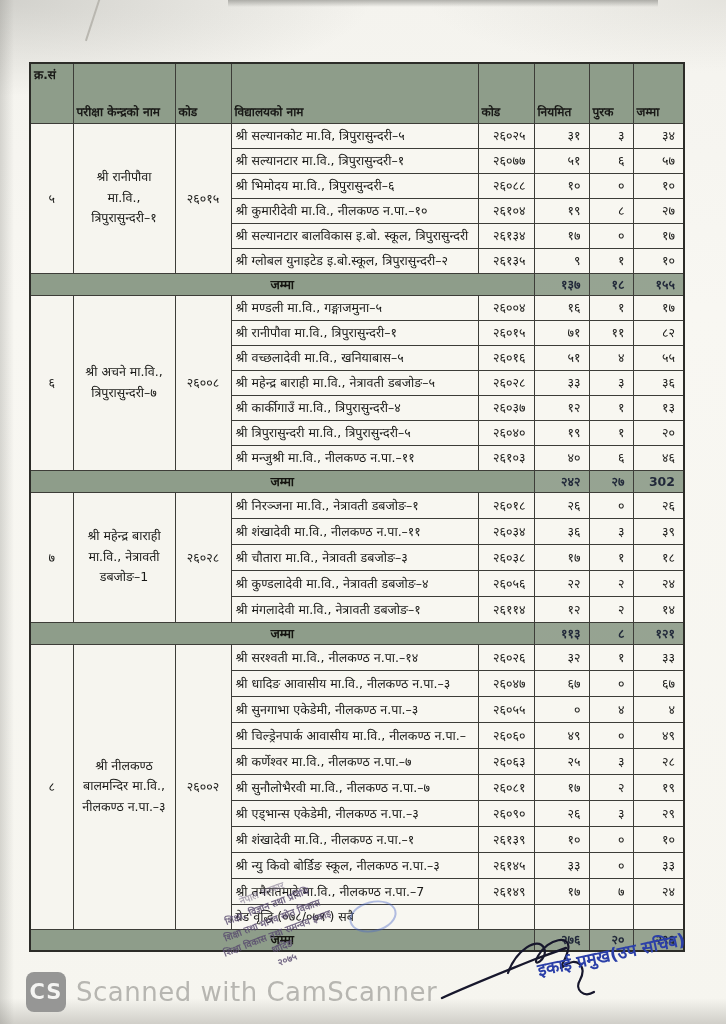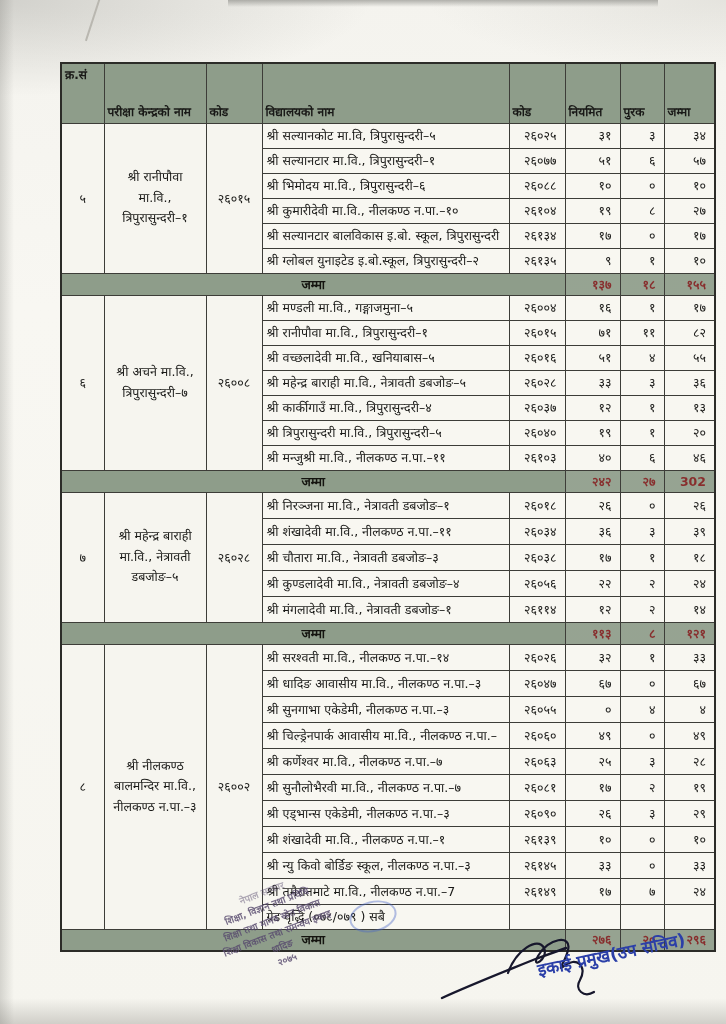--- a/index.html
+++ b/index.html
@@ -20,21 +20,21 @@
   .scan-top-bar{
     position:absolute;left:228px;top:0;width:430px;height:7px;
     background:linear-gradient(to bottom,#8d8d88,rgba(0,0,0,0));
     opacity:.65;
   }
   .page-curl{
     position:absolute;left:92px;top:-4px;width:2px;height:46px;
     background:#b9b7b0;transform:rotate(18deg);
   }
   table.main{
-    position:absolute;left:60px;top:62px;width:654px;
+    position:absolute;left:29px;top:62px;width:654px;
     border-collapse:collapse;table-layout:fixed;
     font-size:12.5px;color:#191917;
   }
   table.main td,table.main th{
     border:1px solid #3d3d38;overflow:hidden;white-space:nowrap;
     padding:0 2px;
   }
   table.main{border:2px solid #2c2c28;}
   thead tr{height:60px;}
   th{
@@ -42,21 +42,21 @@
     vertical-align:bottom;padding:2px 3px 3px 3px !important;font-size:12px;
   }
   th.sn-h{vertical-align:top;}
   td{background:#f8f7f1;}
   td.name{padding-left:4px !important;}
   td.code,td.num{text-align:right;padding-right:8px !important;}
   td.center-sn{text-align:center;background:#f6f5ef;}
   td.center-name{text-align:center;background:#f6f5ef;line-height:1.65;}
   td.center-code{text-align:center;background:#f6f5ef;}
   tr.total-row td{
-    background:#8e9d8a;color:#7f1d1d;font-weight:600;
+    background:#8e9d8a;color:#0f172a;font-weight:600;
   }
   tr.total-row td.tlabel{text-align:center;font-weight:600;color:#14140f;}
   tr.total-row td.num{opacity:.92;}
   
   .watermark{position:absolute;left:26px;top:972px;display:flex;align-items:center;z-index:3;}
   .cs-badge{
     width:40px;height:40px;background:#969695;border-radius:8px;
     color:#f4f4f2;font-weight:bold;font-size:21px;display:flex;
     align-items:center;justify-content:center;letter-spacing:1px;
   }
@@ -225,21 +225,21 @@
           <td class="tlabel" colspan="5">जम्मा</td>
           <td class="num">२४२</td>
           <td class="num">२७</td>
           <td class="num">302</td>
         </tr>
         <tr style="height: 26px;">
           <td class="center-sn" rowspan="5">७</td>
           <td class="center-name" rowspan="5">
             <div>श्री महेन्द्र बाराही</div>
             <div>मा.वि., नेत्रावती</div>
-            <div>डबजोङ–५</div>
+            <div>डबजोङ–1</div>
           </td>
           <td class="center-code" rowspan="5">२६०२८</td>
           <td class="name">श्री निरञ्जना मा.वि., नेत्रावती डबजोङ–१</td>
           <td class="code">२६०१८</td>
           <td class="num">२६</td>
           <td class="num">०</td>
           <td class="num">२६</td>
         </tr>
         <tr style="height: 26px;">
           <td class="name">श्री शंखादेवी मा.वि., नीलकण्ठ न.पा.–११</td>
@@ -379,13 +379,17 @@
       <div>२०७५</div>
     </div>
 
   <svg class="sig" width="190" height="95" viewBox="0 0 190 95">
     <path d="M4,70 C30,58 70,42 100,30 L128,20" fill="none" stroke="#17172c" stroke-width="2.4" stroke-linecap="round"></path>
     <path d="M70,45 C78,22 100,8 106,20 C111,31 92,42 100,28 C110,10 134,6 130,22 C127,35 118,44 126,38 C138,28 150,38 142,52 C136,62 146,70 156,64" fill="none" stroke="#17172c" stroke-width="2.2" stroke-linecap="round"></path>
   </svg>
 
   <div class="unit-title">इकाई प्रमुख(उप सचिव)</div>
 
+  <div class="watermark">
+    <div class="cs-badge">CS</div>
+    <div class="cs-text">Scanned with CamScanner</div>
+  </div>
 </div>
 
 </body></html>

